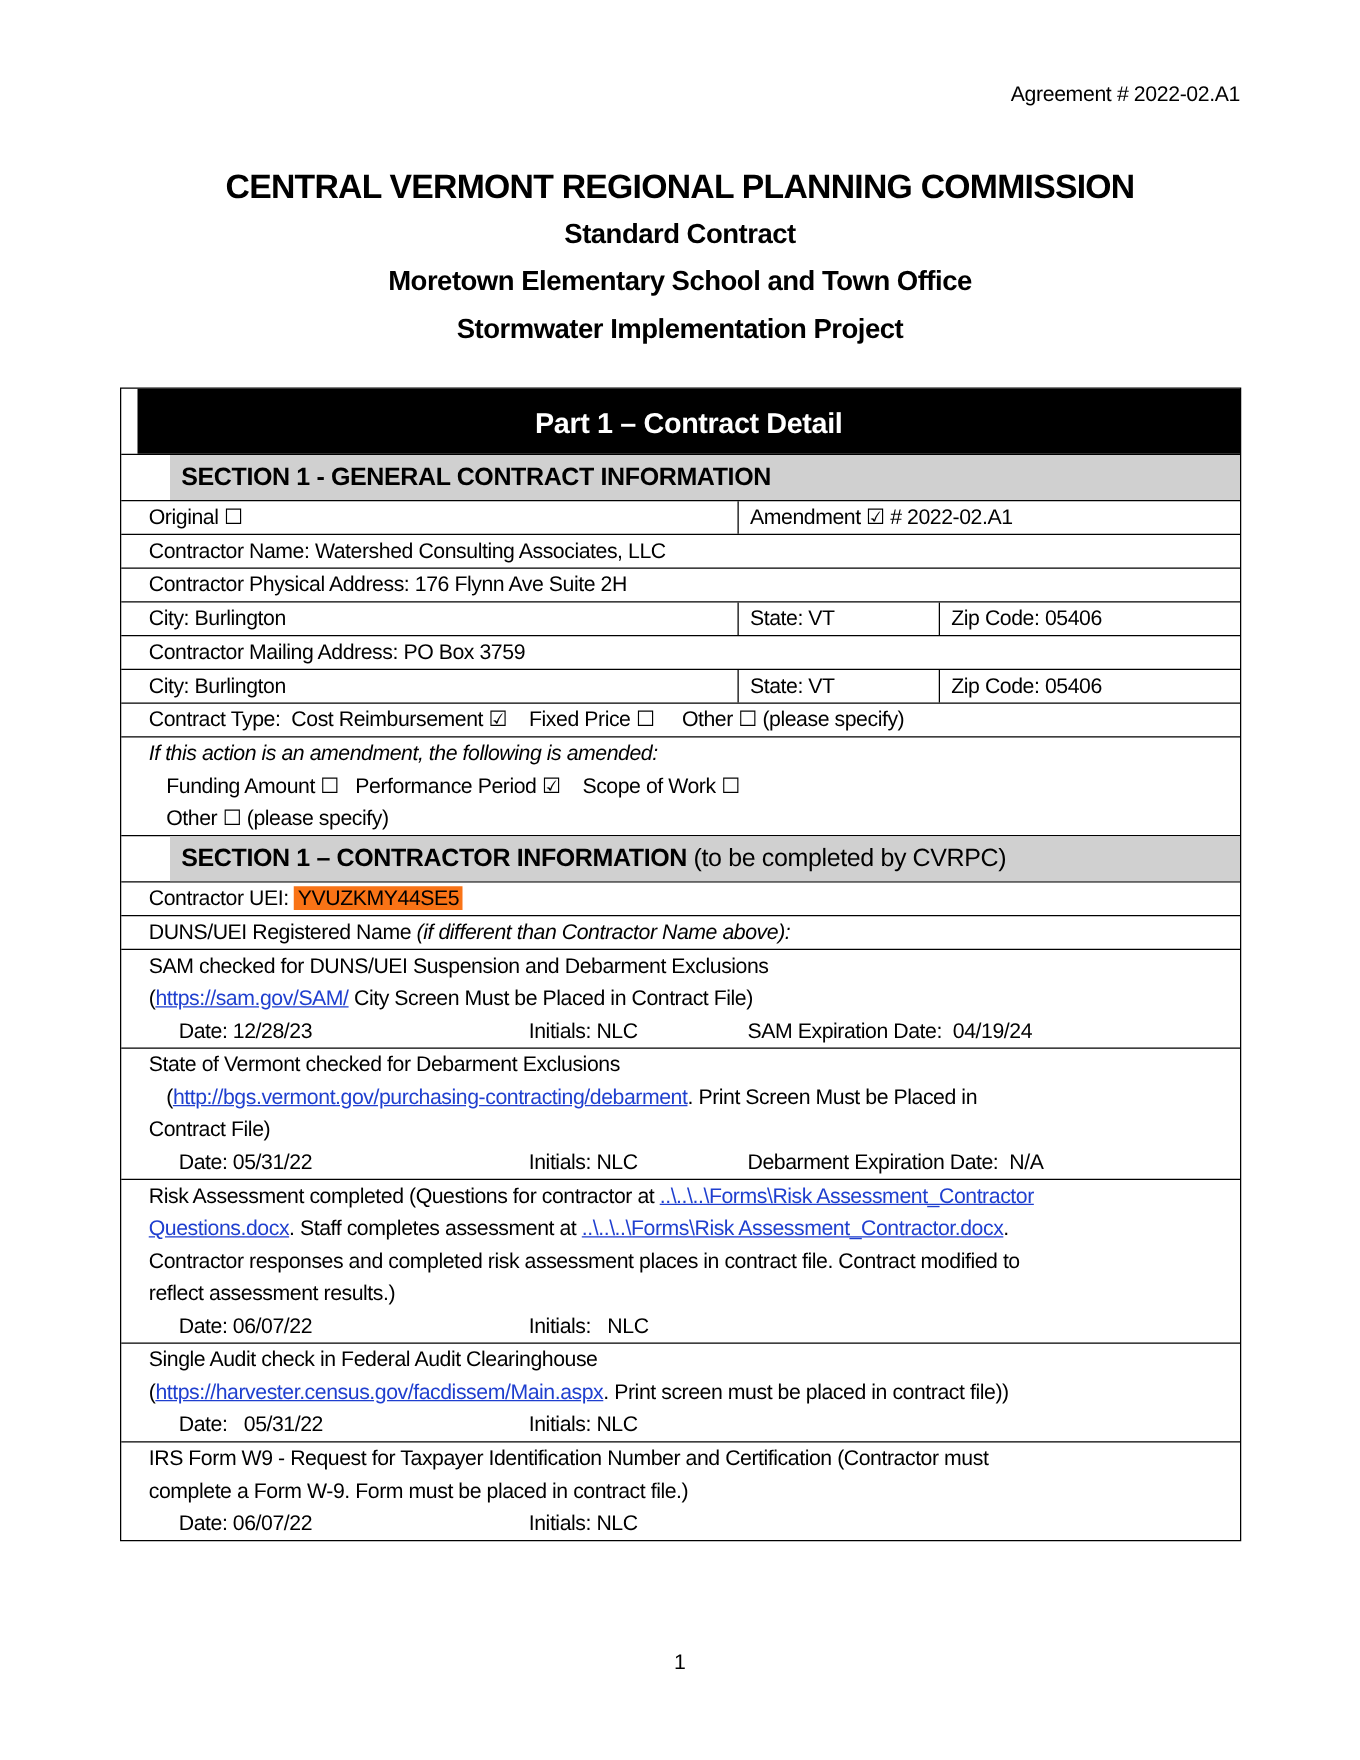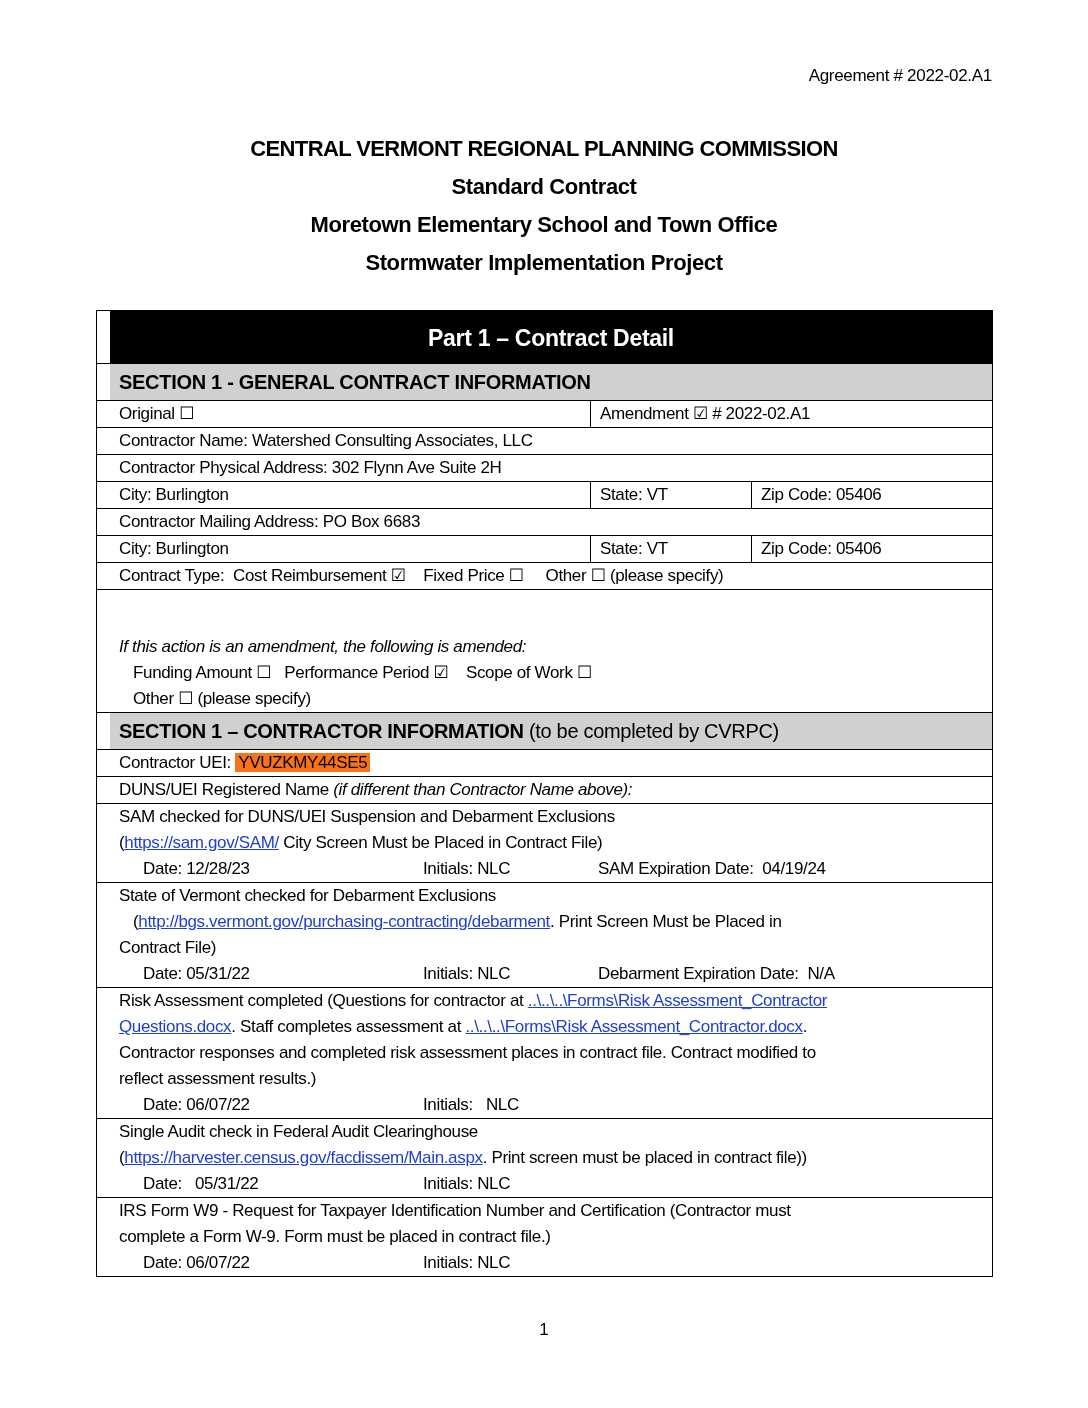--- a/index.html
+++ b/index.html
@@ -1,35 +1,35 @@
 <!DOCTYPE html>
 <html><head>
 <meta charset="utf-8">
 <style>
   html, body { margin: 0; padding: 0; background: #ffffff; }
   body { width: 1088px; height: 1408px; position: relative; overflow: hidden;
          font-family: "Liberation Sans", sans-serif; color: #000; }
   .agreement { position: absolute; right: 96px; top: 66px; font-size: 17px; letter-spacing: -0.3px; }
   .titles { position: absolute; left: 0; width: 1088px; top: 130px; text-align: center; font-weight: bold; }
-  .titles .t1 { font-size: 22px; letter-spacing: -0.6px; line-height: 38px; }
+  .titles .t1 { font-size: 27px; letter-spacing: -0.6px; line-height: 38px; }
   .titles .t2 { font-size: 22px; letter-spacing: -0.4px; line-height: 38px; }
   .form { position: absolute; left: 96px; top: 310px; width: 897px; border: 1.5px solid #000; box-sizing: border-box; }
   .row { display: flex; border-top: 1.5px solid #000; font-size: 17px; letter-spacing: -0.35px; padding-left: 13px; }
   .row:first-child { border-top: none; }
   .cell { padding: 0 9px; box-sizing: border-box; line-height: 26px; }
   .cell + .cell { border-left: 1.5px solid #000; }
   .part-head { background: #000; color: #fff; font-weight: bold; font-size: 23px; text-align: center;
                height: 52px; line-height: 54px; letter-spacing: -0.3px; }
-  .sec-head { background: #d0d0d0; font-size: 20px; line-height: 36px; padding: 0 9px; letter-spacing: -0.3px; width: 100%; }
+  .sec-head { background: #d0d0d0; font-size: 20px; line-height: 36px; padding: 0 9px; letter-spacing: -0.3px; width: 100%; margin-left: 26px; }
   .sec-head b { font-weight: bold; }
   .multi { width: 100%; padding: 0 9px; line-height: 26px; }
   .indent { padding-left: 24px; }
   .indent-s { padding-left: 14px; }
   .link { color: #1f3fcf; text-decoration: underline; text-align: center; }
-  .it { font-style: italic; margin-top: 44px; }
+  .it { font-style: italic; }
   .uei-val { background: #f97316; padding: 0 3px; }
   .tri { display: flex; }
   .tri .a { width: 280px; }
   .tri .b { width: 175px; }
   .page-num { position: absolute; left: 0; width: 1088px; top: 1320px; text-align: center; font-size: 17px; }
 </style>
 </head>
 <body>
 
 <div class="agreement">Agreement # 2022-02.A1</div>
@@ -54,31 +54,31 @@
     <div class="cell" style="width:480px">Original ☐</div>
     <div class="cell" style="flex:1">Amendment ☑  # 2022-02.A1</div>
   </div>
 
 
   <div class="row">
     <div class="cell" style="width:100%">Contractor Name: Watershed Consulting Associates, LLC</div>
   </div>
 
   <div class="row">
-    <div class="cell" style="width:100%">Contractor Physical Address: 302 Flynn Ave Suite 2H</div>
+    <div class="cell" style="width:100%">Contractor Physical Address: 176 Flynn Ave Suite 2H</div>
   </div>
 
   <div class="row">
     <div class="cell" style="width:480px">City: Burlington</div>
     <div class="cell" style="width:161px">State: VT</div>
     <div class="cell" style="flex:1">Zip Code: 05406</div>
   </div>
 
   <div class="row">
-    <div class="cell" style="width:100%">Contractor Mailing Address: PO Box 6683</div>
+    <div class="cell" style="width:100%">Contractor Mailing Address: PO Box 3759</div>
   </div>
 
   <div class="row">
     <div class="cell" style="width:480px">City: Burlington</div>
     <div class="cell" style="width:161px">State: VT</div>
     <div class="cell" style="flex:1">Zip Code: 05406</div>
   </div>
 
   <div class="row">
     <div class="cell" style="width:100%; white-space:pre">Contract Type:  Cost Reimbursement ☑    Fixed Price ☐     Other ☐ (please specify)</div>

